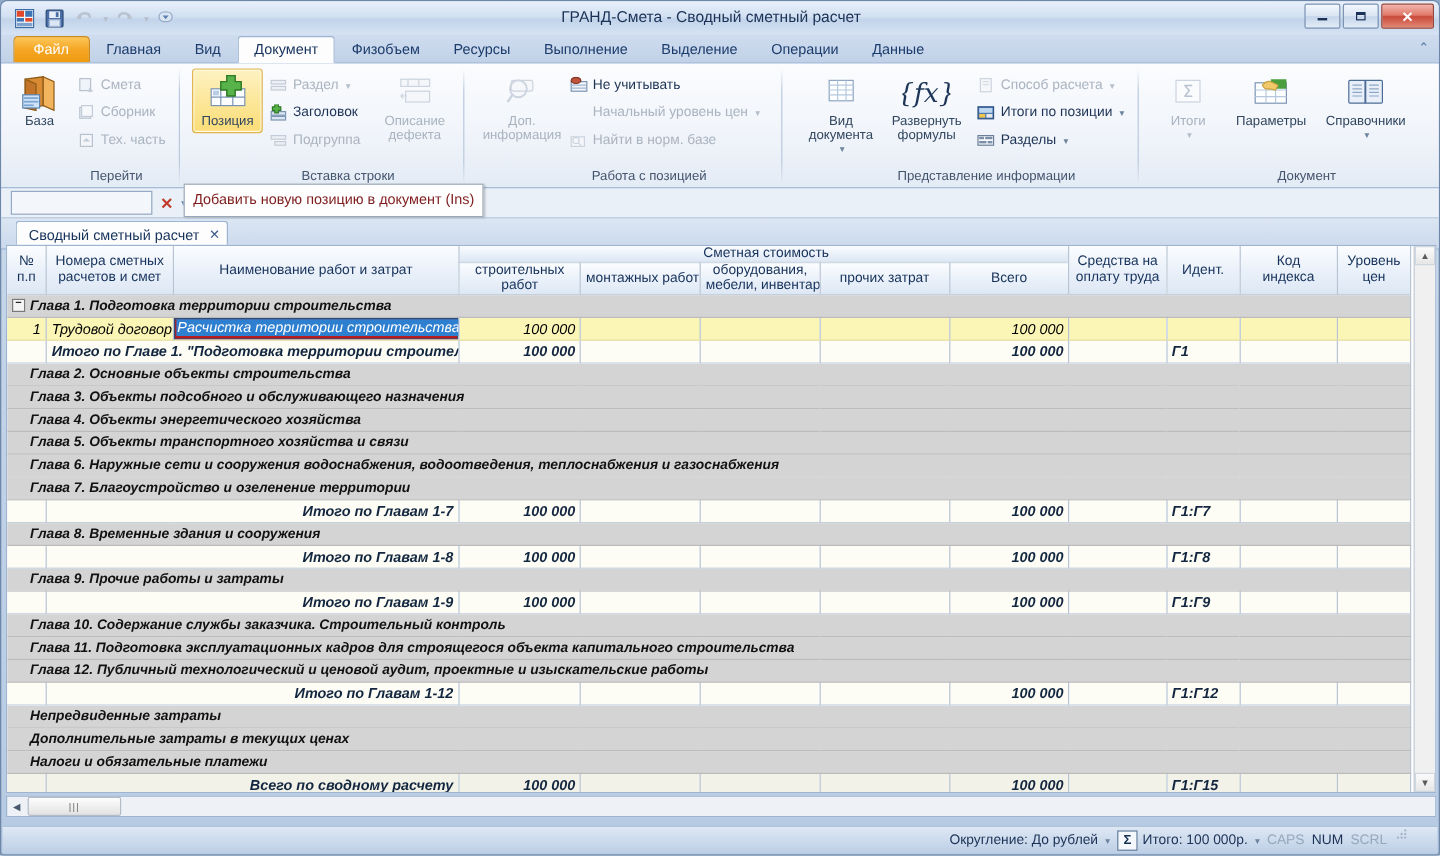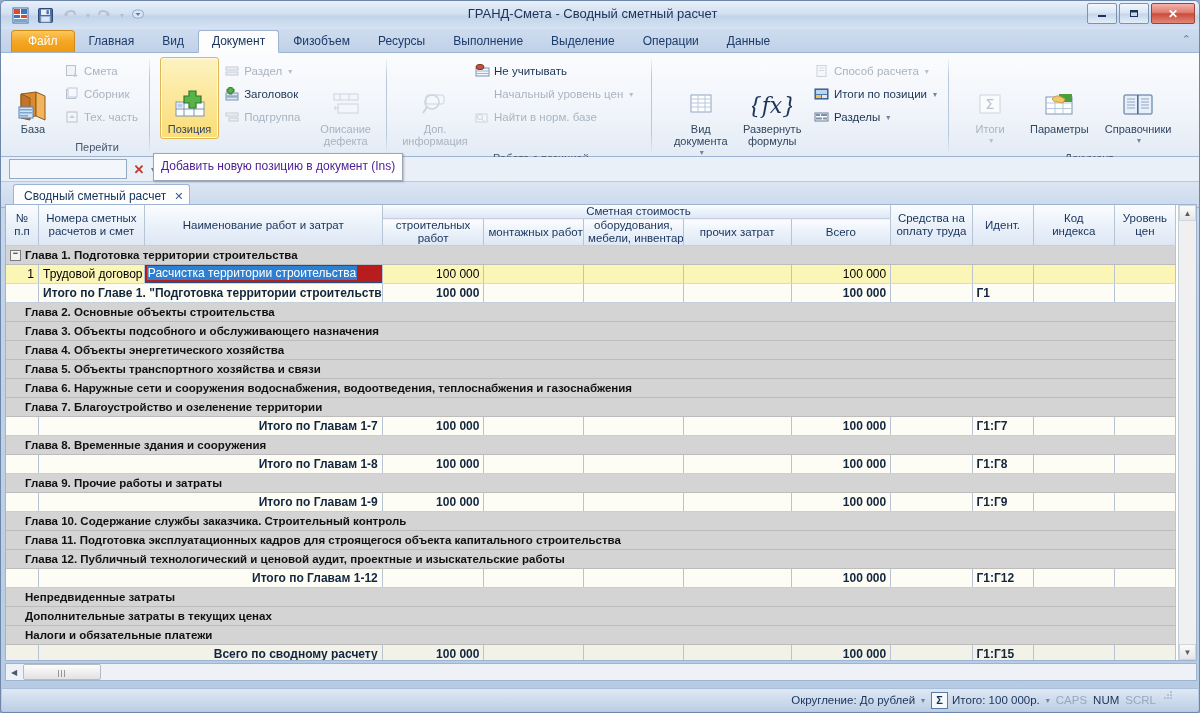--- a/index.html
+++ b/index.html
@@ -74,21 +74,21 @@
   .rgroup .gbody{flex:1;display:flex;align-items:flex-start;padding:4px 6px 0 6px;}
   .rgroup .glabel{
     height:16px;line-height:15px;text-align:center;font-size:11px;color:#44556e;margin-left:44px;
   }
   .gsep{width:1px;background:linear-gradient(180deg,rgba(160,180,205,0) 0%,#b9c9dd 20%,#b9c9dd 80%,rgba(160,180,205,0) 100%);margin:4px 0 2px 0;}
   .bigbtn{
     width:56px;display:flex;flex-direction:column;align-items:center;justify-content:flex-start;
     padding:3px 2px;border:1px solid transparent;border-radius:3px;font-size:11px;color:#31465f;text-align:center;
     line-height:12px;
   }
-  .bigbtn .ic{height:34px;display:flex;align-items:center;justify-content:center;margin-top:28px;}
+  .bigbtn .ic{height:34px;display:flex;align-items:center;justify-content:center;}
   .bigbtn.selected{
     background:linear-gradient(180deg,#fdf2c2 0%,#fce79a 50%,#fbdd77 100%);
     border:1px solid #e0b552;box-shadow:inset 0 0 0 1px #fff9de;
   }
   .bigbtn.dis{color:#a9b3bf;}
   .smallcol{display:flex;flex-direction:column;gap:1px;padding-top:3px;}
   .smallbtn{
     display:flex;align-items:center;gap:4px;height:20px;padding:0 4px;
     border:1px solid transparent;border-radius:2px;font-size:11.5px;color:#1d3355;white-space:nowrap;
   }
@@ -103,21 +103,21 @@
   }
   .sinput{
     width:112px;height:16px;border:1px solid #93a9c4;background:#f3f6fb;
   }
   .xbtn{width:16px;height:16px;display:flex;align-items:center;justify-content:center;color:#c0392b;font-weight:bold;font-size:13px;}
   .dncaret{font-size:8px;color:#5d7fa8;}
   .behind-text{font-size:12px;color:#22324a;margin-left:2px;}
   .tooltip{
     position:absolute;left:152px;top:-4px;height:26px;line-height:25px;
     background:#fefefe;border:1px solid #9ba7b6;
-    padding:0 7px;font-size:12px;color:#4c1d95;
+    padding:0 7px;font-size:12px;color:#7f1d1d;
     box-shadow:1px 1px 2px rgba(0,0,0,.25);
     white-space:nowrap;z-index:30;
   }
   
   .doctabs{
     height:25px;background:linear-gradient(180deg,#dce6f3 0%,#cbd9ec 100%);
     border-bottom:1px solid #9db4d2;display:flex;align-items:flex-end;padding-left:12px;
   }
   .doctab{
     height:22px;line-height:22px;padding:0 6px 0 10px;font-size:12px;color:#16325b;
@@ -134,21 +134,21 @@
   table.grid th,table.grid td{
     border-right:1px solid #b7c4d4;border-bottom:1px solid #c6d0dc;
     padding:0 4px;overflow:hidden;white-space:nowrap;
   }
   thead th{
     background:linear-gradient(180deg,#fbfdff 0%,#e9f0f9 55%,#dde7f4 100%);
     color:#16325b;font-weight:normal;font-size:11.5px;text-align:center;
     border-bottom:1px solid #9db4d2;line-height:13px;
     vertical-align:middle;
   }
-  tbody tr{height:18px;}
+  tbody tr{height:18px;font-style:italic;}
   tbody td{height:18px;line-height:17px;}
   tr.chapter td{
     background:#d4d4d4;font-weight:bold;color:#111;font-size:11.5px;
     border-bottom:1px solid #bcbcbc;
   }
   tr.selrow td{background:#fbf6b6;border-bottom:1px solid #e3dd9e;}
   tr.total td{background:#fdfdf5;font-weight:bold;color:#12263f;}
   tr.total.grand td{background:#f2f2e8;}
   .num{text-align:right;}
   .lft{text-align:left;}

